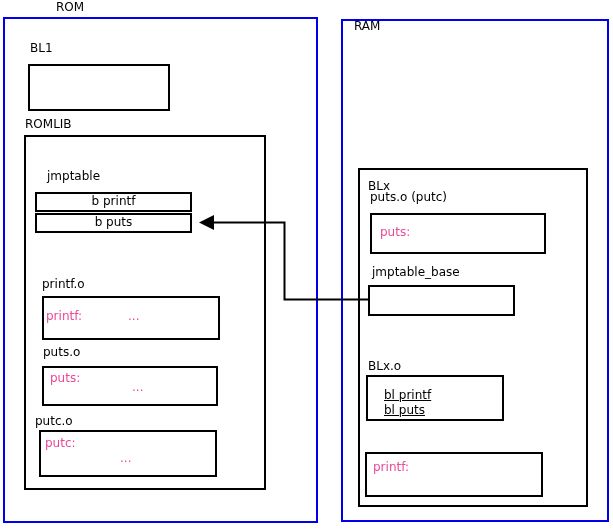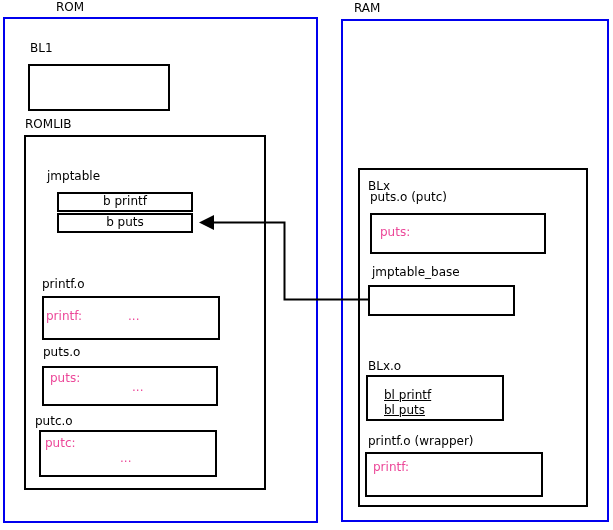--- a/index.html
+++ b/index.html
@@ -41,40 +41,40 @@
   }
 
   
   .rom-label    { left: 56px;  top: 1px;   }
   .rom-frame    { left: 3px;   top: 17px;  width: 311px; height: 502px; }
   .bl1-label    { left: 30px;  top: 42px;  }
   .bl1-box      { left: 28px;  top: 64px;  width: 138px; height: 43px;  }
   .romlib-label { left: 25px;  top: 118px; }
   .romlib-box   { left: 24px;  top: 135px; width: 238px; height: 351px; }
   .jmptable-label { left: 47px; top: 170px; }
-  .jmptable     { position: absolute; left: 57px; top: 192px; width: 136px; }
+  .jmptable     { position: absolute; left: 35px; top: 192px; width: 157px; }
   .jrow {
     height: 16px;
     border: 2px solid #000000;
     margin-bottom: 1px;
     background: #ffffff;
     text-align: center;
     font-size: 12px;
     line-height: 15px;
     color: #000000;
   }
   .printfo-label { left: 42px; top: 278px; }
   .printfo-box   { left: 42px; top: 296px; width: 174px; height: 40px; }
   .putso-label   { left: 43px; top: 346px; }
   .putso-box     { left: 42px; top: 366px; width: 172px; height: 36px; }
   .putco-label   { left: 35px; top: 415px; }
   .putco-box     { left: 39px; top: 430px; width: 174px; height: 43px; }
 
   
-  .ram-label      { left: 354px; top: 2px;   }
+  .ram-label      { left: 354px; top: 20px;   }
   .ram-frame      { left: 341px; top: 19px;  width: 264px; height: 499px; }
   .blx-box        { left: 358px; top: 168px; width: 226px; height: 335px; }
   .blx-label      { left: 368px; top: 180px; }
   .putspatch-label{ left: 370px; top: 191px; }
   .putspatch-box  { left: 370px; top: 213px; width: 172px; height: 37px; }
   .jmpbase-label  { left: 372px; top: 266px; }
   .jmpbase-box    { left: 368px; top: 285px; width: 143px; height: 27px; }
   .blxo-label     { left: 368px; top: 360px; }
   .blxo-box       { left: 366px; top: 375px; width: 134px; height: 42px; }
   .blxo-lines     { position: absolute; left: 16px; top: 11px; font-size: 12px; line-height: 15px; text-decoration: underline; }
@@ -142,21 +142,20 @@
   <div class="box jmpbase-box"></div>
 
   <div class="lbl blxo-label">BLx.o</div>
   <div class="box blxo-box">
     <div class="blxo-lines">
       <div>bl printf</div>
       <div>bl puts</div>
     </div>
   </div>
 
-  <div class="lbl wrapper-label">printf.o (wrapper)</div>
   <div class="box wrapper-box">
     <span class="boxtext" style="left:6px; top:7px;">printf:</span>
   </div>
 
   <svg class="arrow-layer" viewBox="0 0 613 530" xmlns="http://www.w3.org/2000/svg">
     <polyline points="368,299.5 284.5,299.5 284.5,222.5 212,222.5" fill="none" stroke="#000000" stroke-width="2"></polyline>
     <polygon points="199,222.5 214,215 214,230" fill="#000000"></polygon>
   </svg>
 
 </div>

